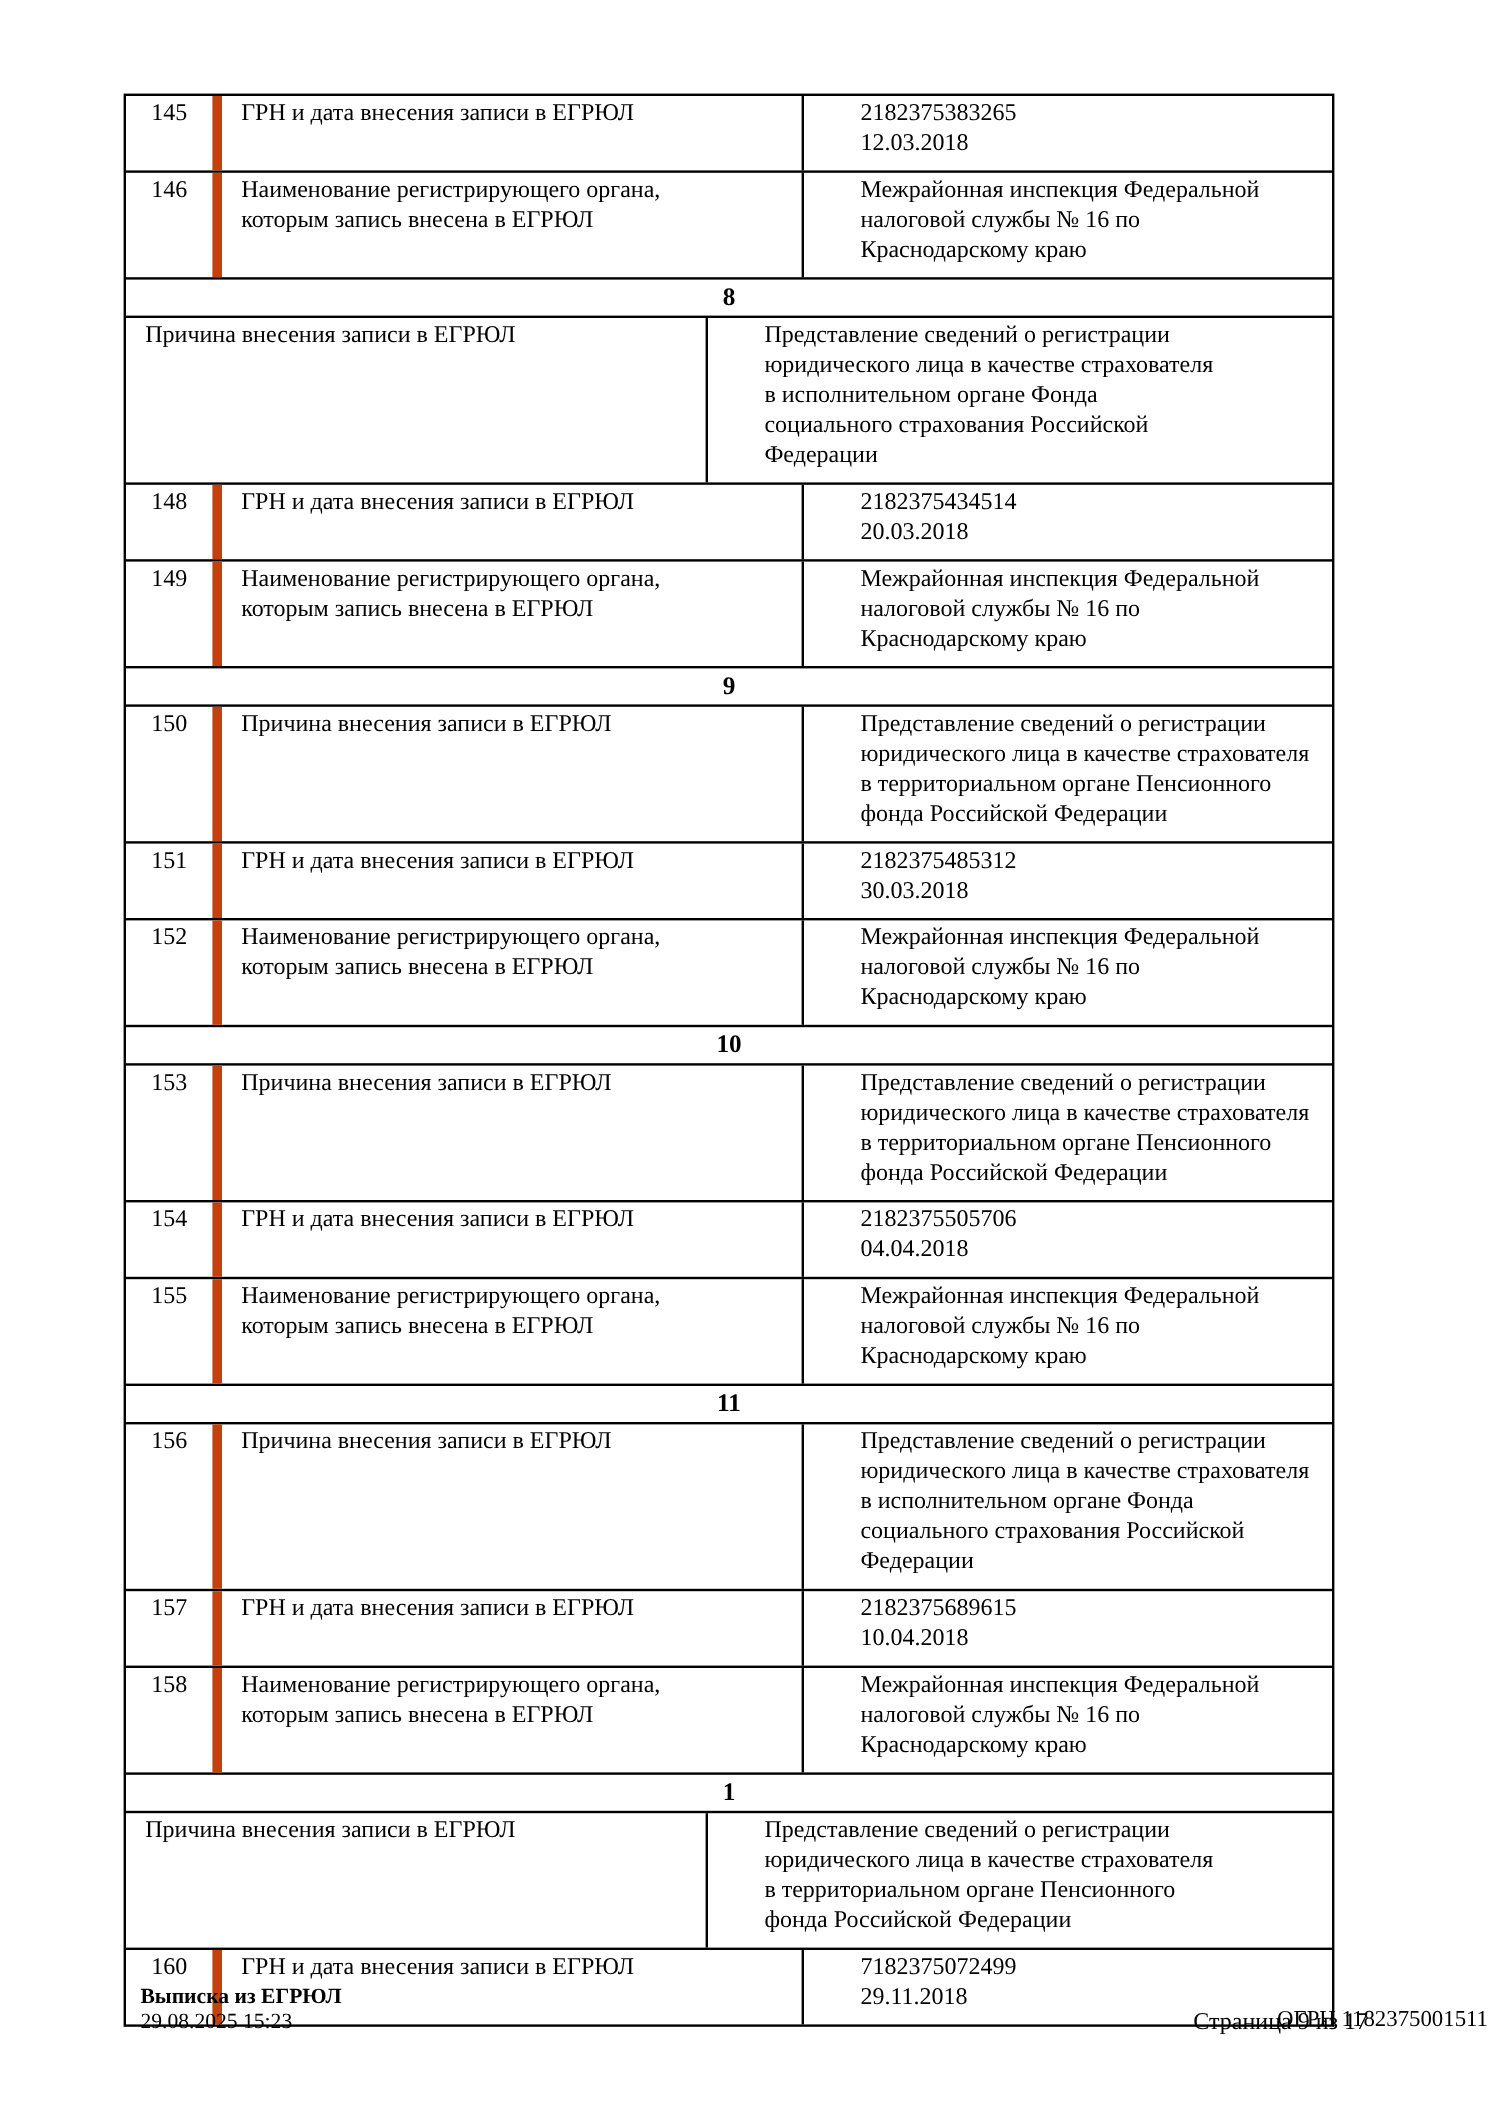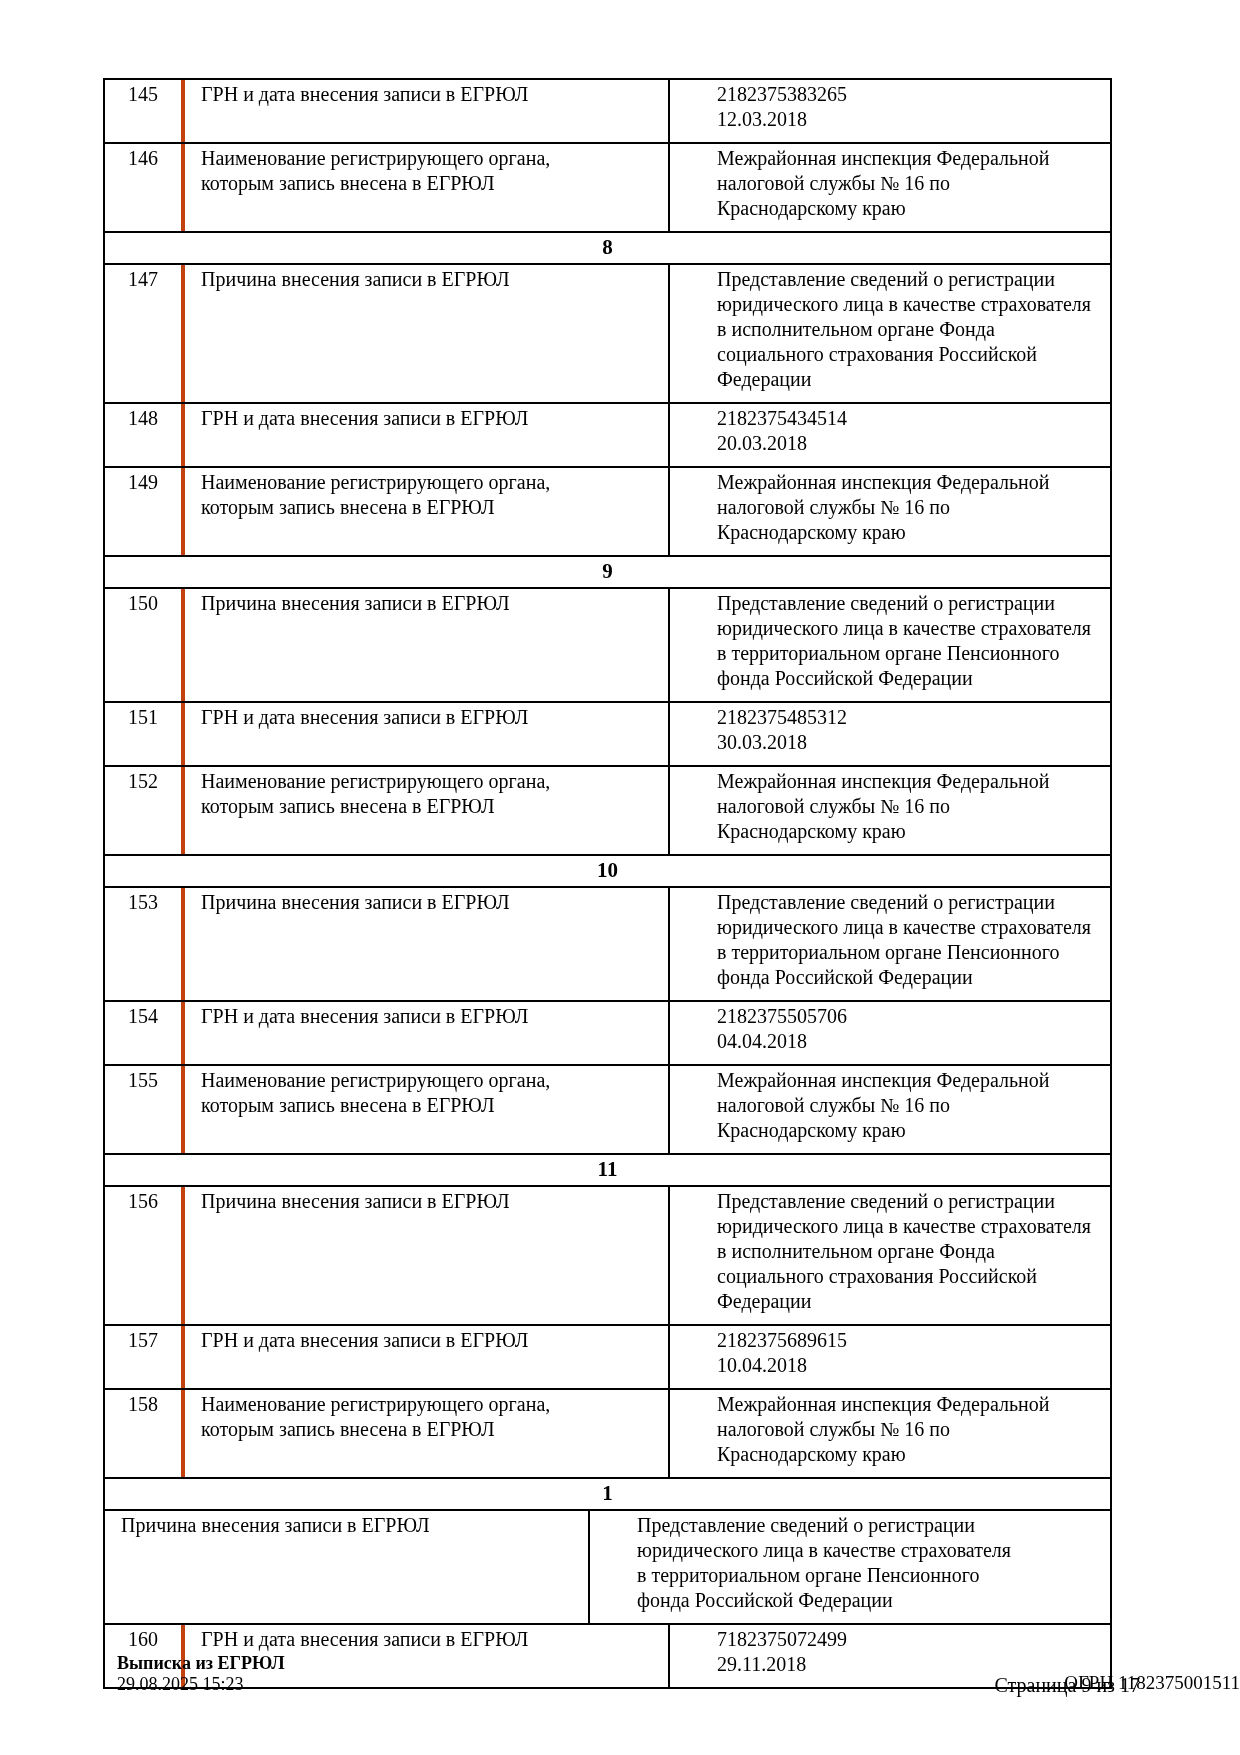--- a/index.html
+++ b/index.html
@@ -23,21 +23,21 @@
   .t-row:last-child { border-bottom: none; border-radius: 20px; }
   .cell {
     font-size: 20px;
     line-height: 25px;
     padding: 2px 7px 10px 7px;
     white-space: pre-line;
   }
   .cell-num {
     width: 80px;
     flex: 0 0 80px;
-    border-right: 4px solid #c2410c;
+    border-right: 8px solid #c2410c;
     text-align: center;
     white-space: normal;
     padding: 2px 4px 10px 4px;
   }
   .cell-label {
     width: 485px;
     flex: 0 0 485px;
     border-right: 2px solid #000000;
     padding-left: 16px;
   }
@@ -92,21 +92,20 @@
       <div class="cell cell-label">Наименование регистрирующего органа,
 которым запись внесена в ЕГРЮЛ</div>
       <div class="cell cell-value">Межрайонная инспекция Федеральной
 налоговой службы № 16 по
 Краснодарскому краю</div>
     </div>
     <div class="t-row section-row">
       <div class="cell section-cell">8</div>
     </div>
     <div class="t-row">
-      <div class="cell cell-num">147</div>
       <div class="cell cell-label">Причина внесения записи в ЕГРЮЛ</div>
       <div class="cell cell-value">Представление сведений о регистрации
 юридического лица в качестве страхователя
 в исполнительном органе Фонда
 социального страхования Российской
 Федерации</div>
     </div>
     <div class="t-row">
       <div class="cell cell-num">148</div>
       <div class="cell cell-label">ГРН и дата внесения записи в ЕГРЮЛ</div>

